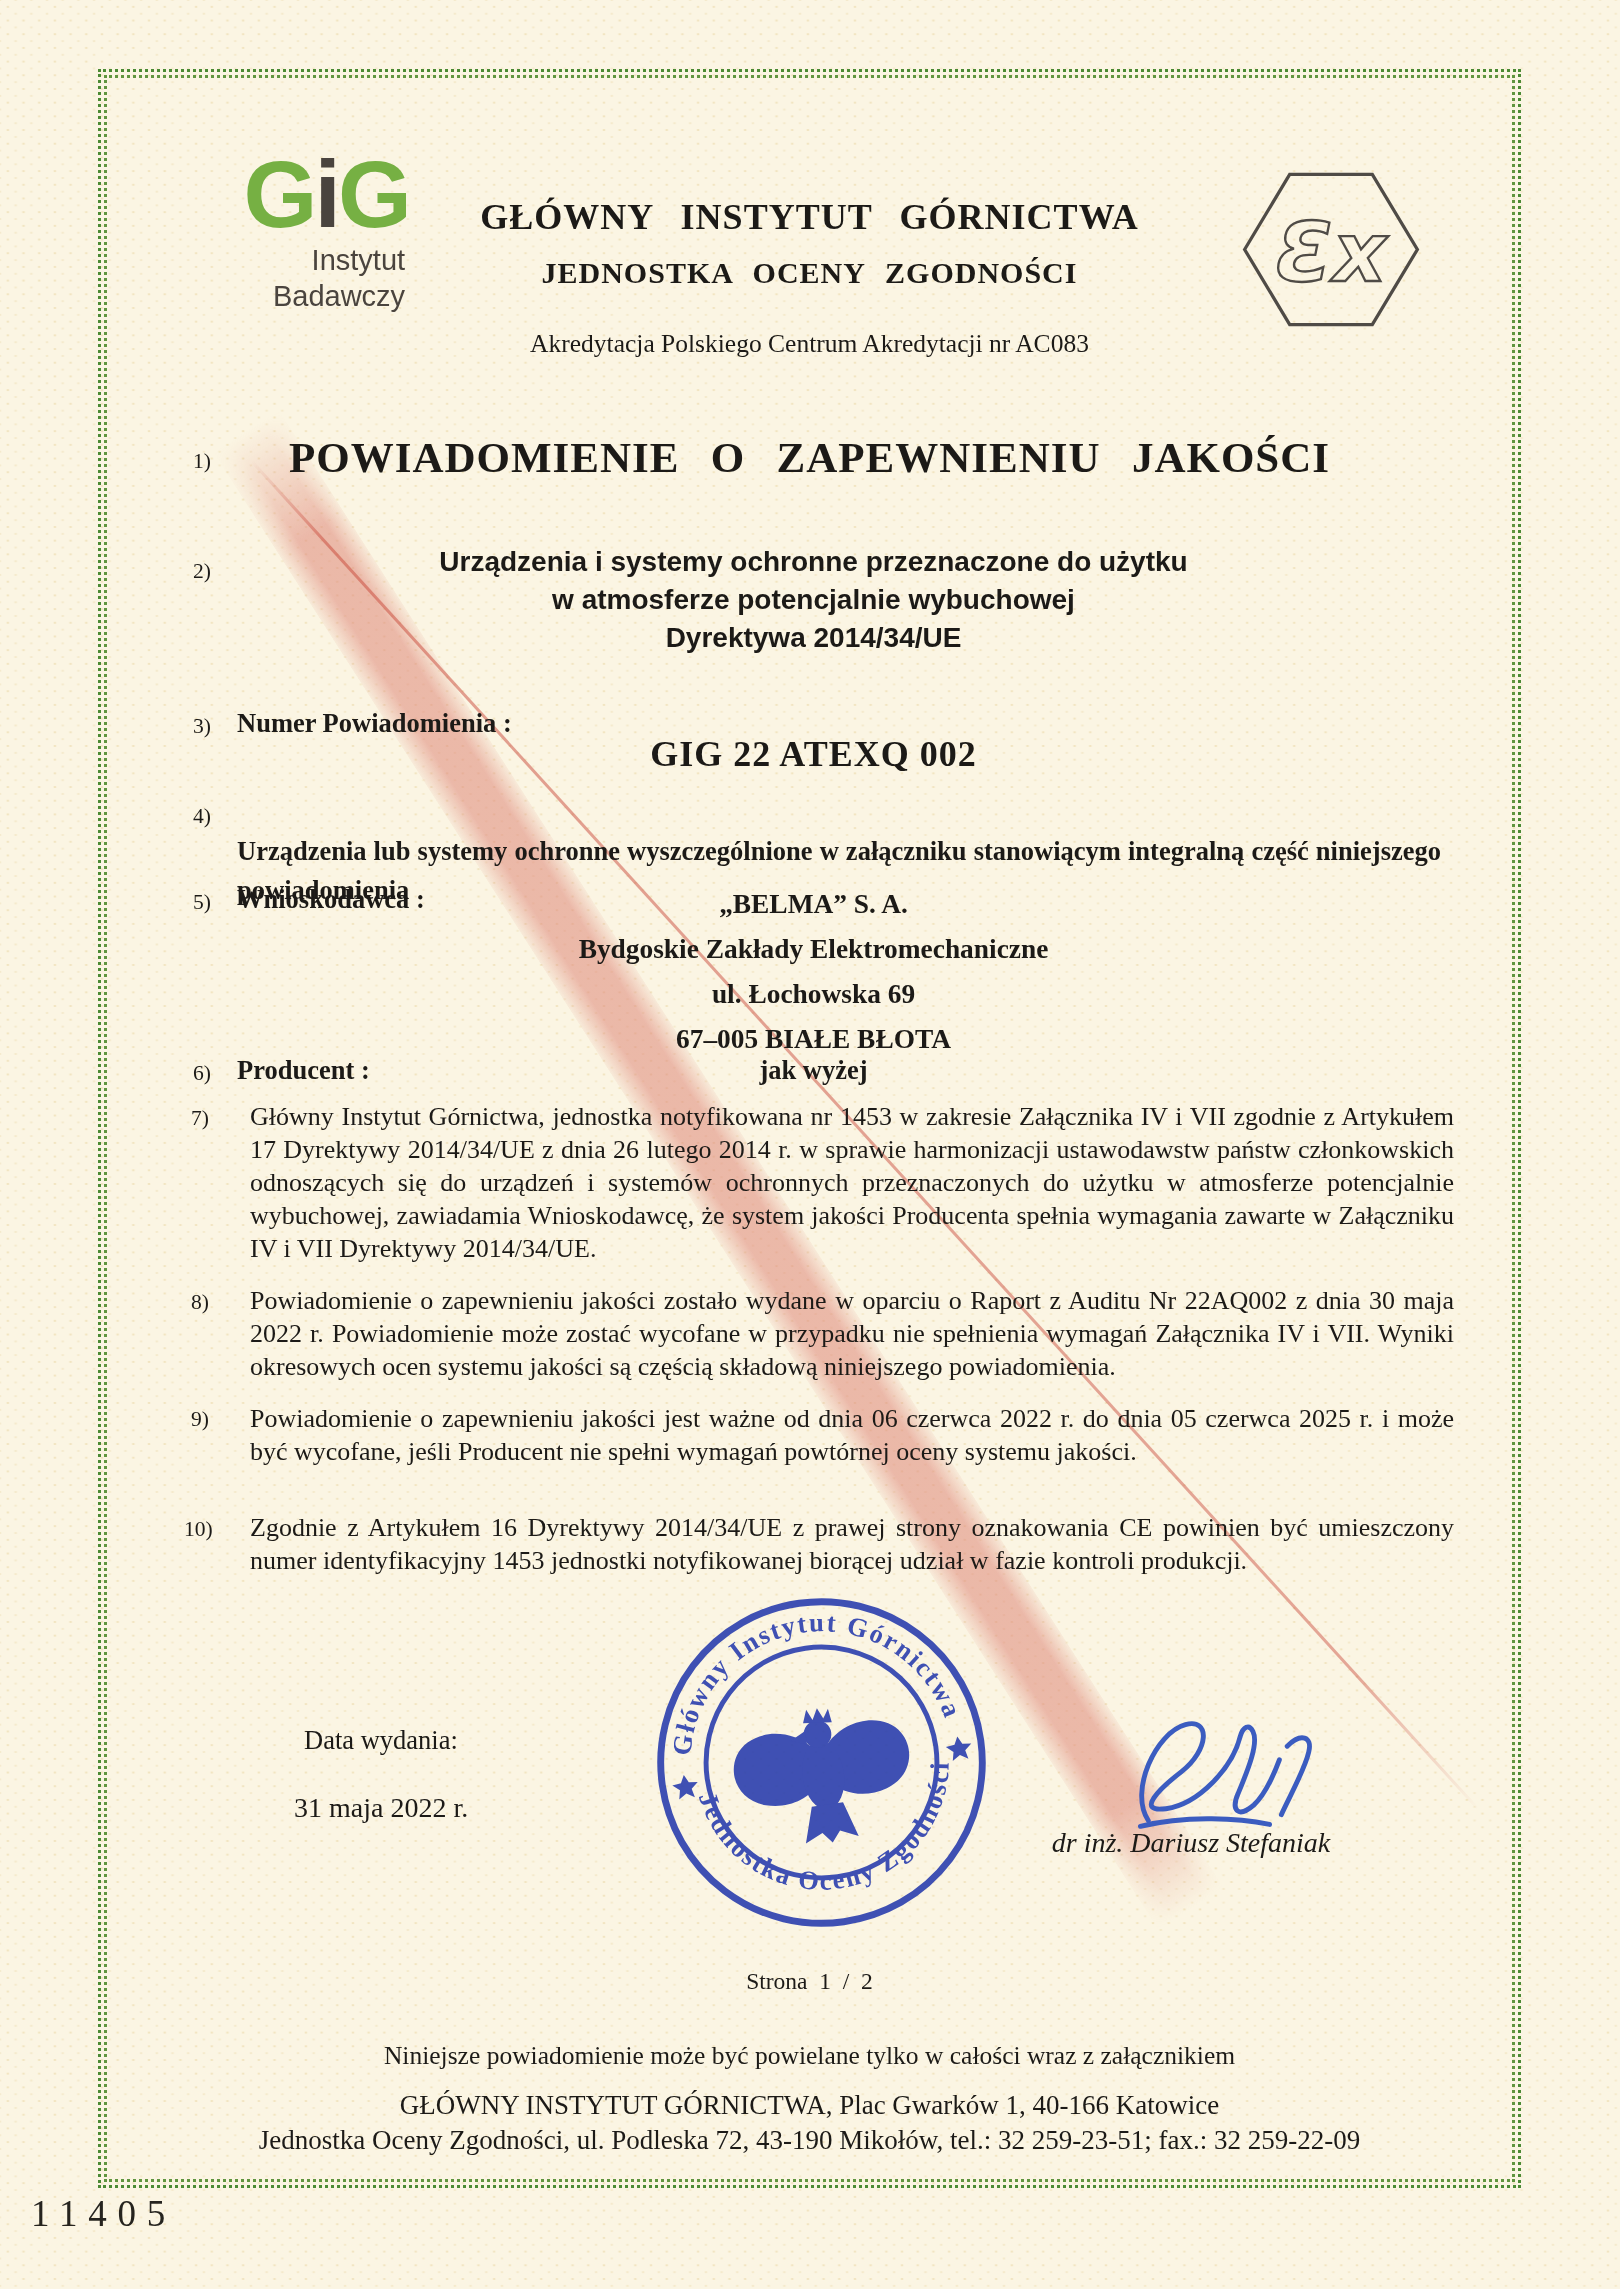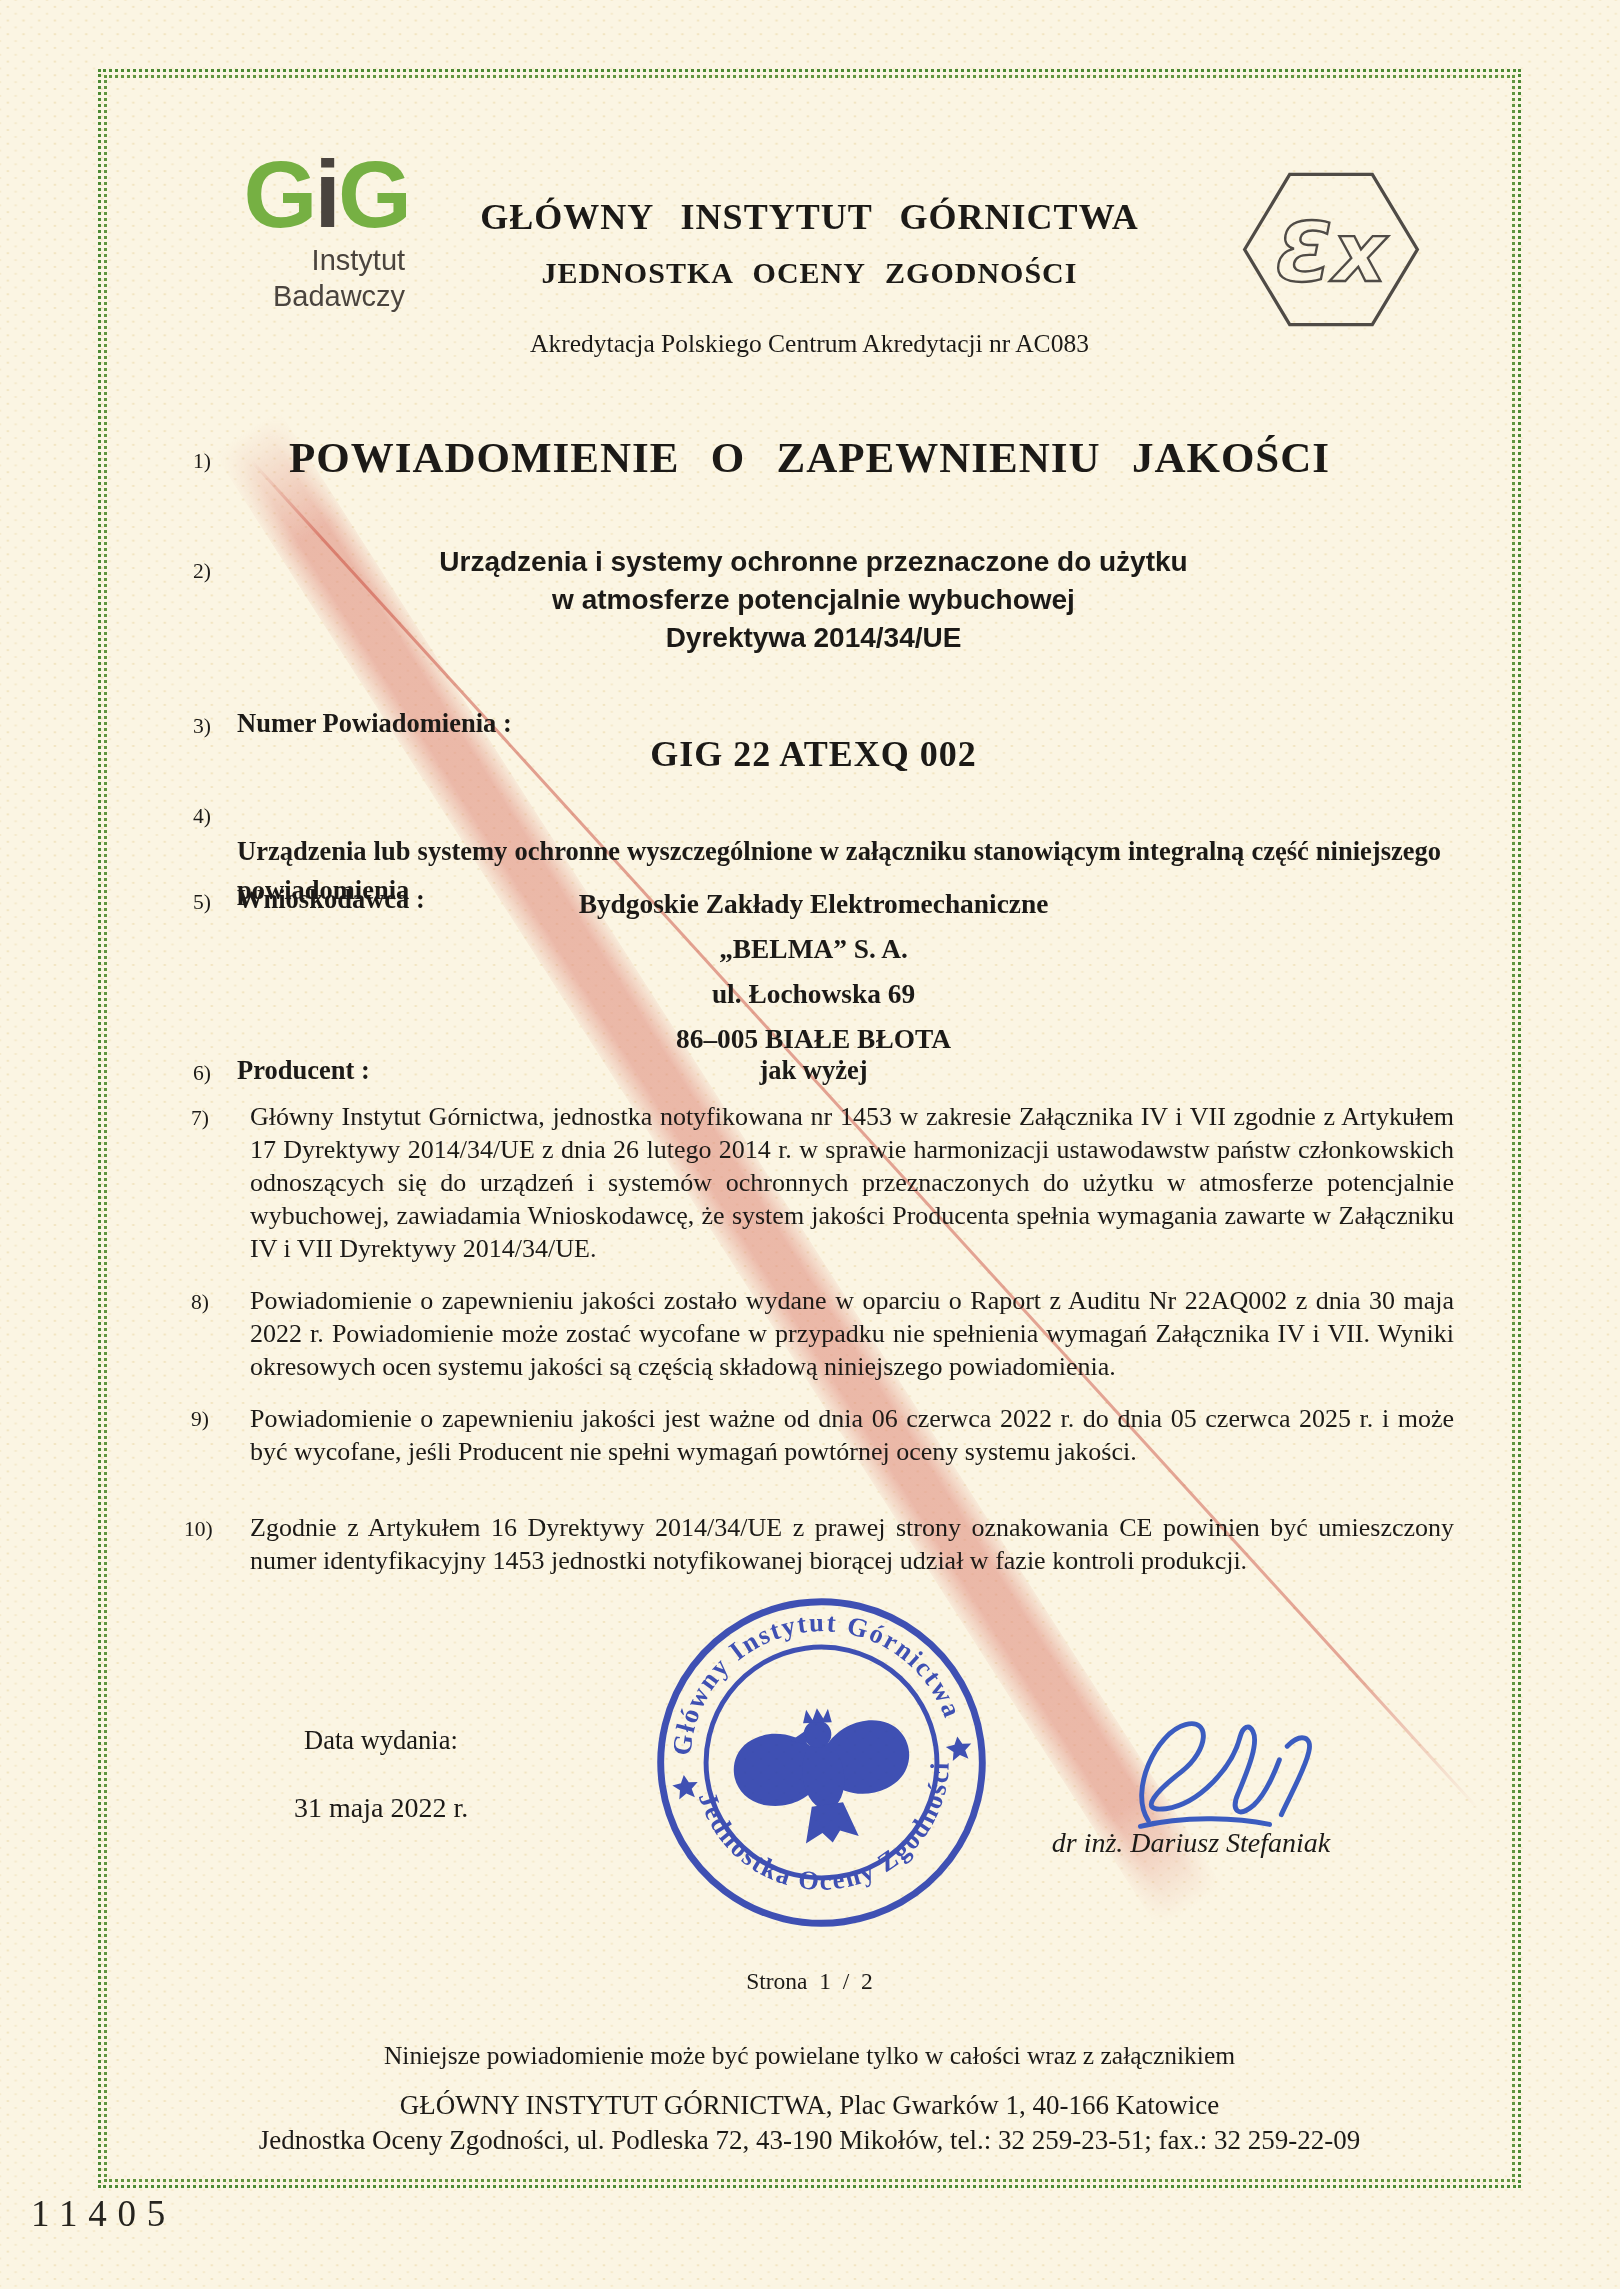--- a/index.html
+++ b/index.html
@@ -123,24 +123,24 @@
   <span class="num" style="left:193px; top:714px;">3)</span>
   <div class="label" style="left:237px; top:708px;">Numer  Powiadomienia :</div>
   <div class="notif-value">GIG 22 ATEXQ 002</div>
 
   <span class="num" style="left:193px; top:804px;">4)</span>
   <div class="annex">Urządzenia lub systemy ochronne wyszczególnione w załączniku stanowiącym integralną część niniejszego powiadomienia</div>
 
   <span class="num" style="left:193px; top:890px;">5)</span>
   <div class="label" style="left:237px; top:884px;">Wnioskodawca :</div>
   <div class="applicant-block">
+    <div>„BELMA” S. A.</div>
     <div>Bydgoskie Zakłady Elektromechaniczne</div>
-    <div>„BELMA” S. A.</div>
     <div>ul. Łochowska 69</div>
-    <div>86–005  BIAŁE BŁOTA</div>
+    <div>67–005  BIAŁE BŁOTA</div>
   </div>
 
   <span class="num" style="left:193px; top:1061px;">6)</span>
   <div class="label" style="left:237px; top:1055px;">Producent :</div>
   <div class="producer-value">jak wyżej</div>
 
   <span class="num" style="left:191px; top:1106px;">7)</span>
   <div class="clause" style="top:1100px;">Główny Instytut Górnictwa, jednostka notyfikowana nr 1453 w zakresie Załącznika IV i VII zgodnie z Artykułem 17 Dyrektywy 2014/34/UE z dnia 26 lutego 2014 r. w sprawie harmonizacji ustawodawstw państw członkowskich odnoszących się do urządzeń i systemów ochronnych przeznaczonych do użytku w atmosferze potencjalnie wybuchowej, zawiadamia Wnioskodawcę, że system jakości Producenta spełnia wymagania zawarte w Załączniku IV i VII Dyrektywy 2014/34/UE.</div>
 
   <span class="num" style="left:191px; top:1290px;">8)</span>

